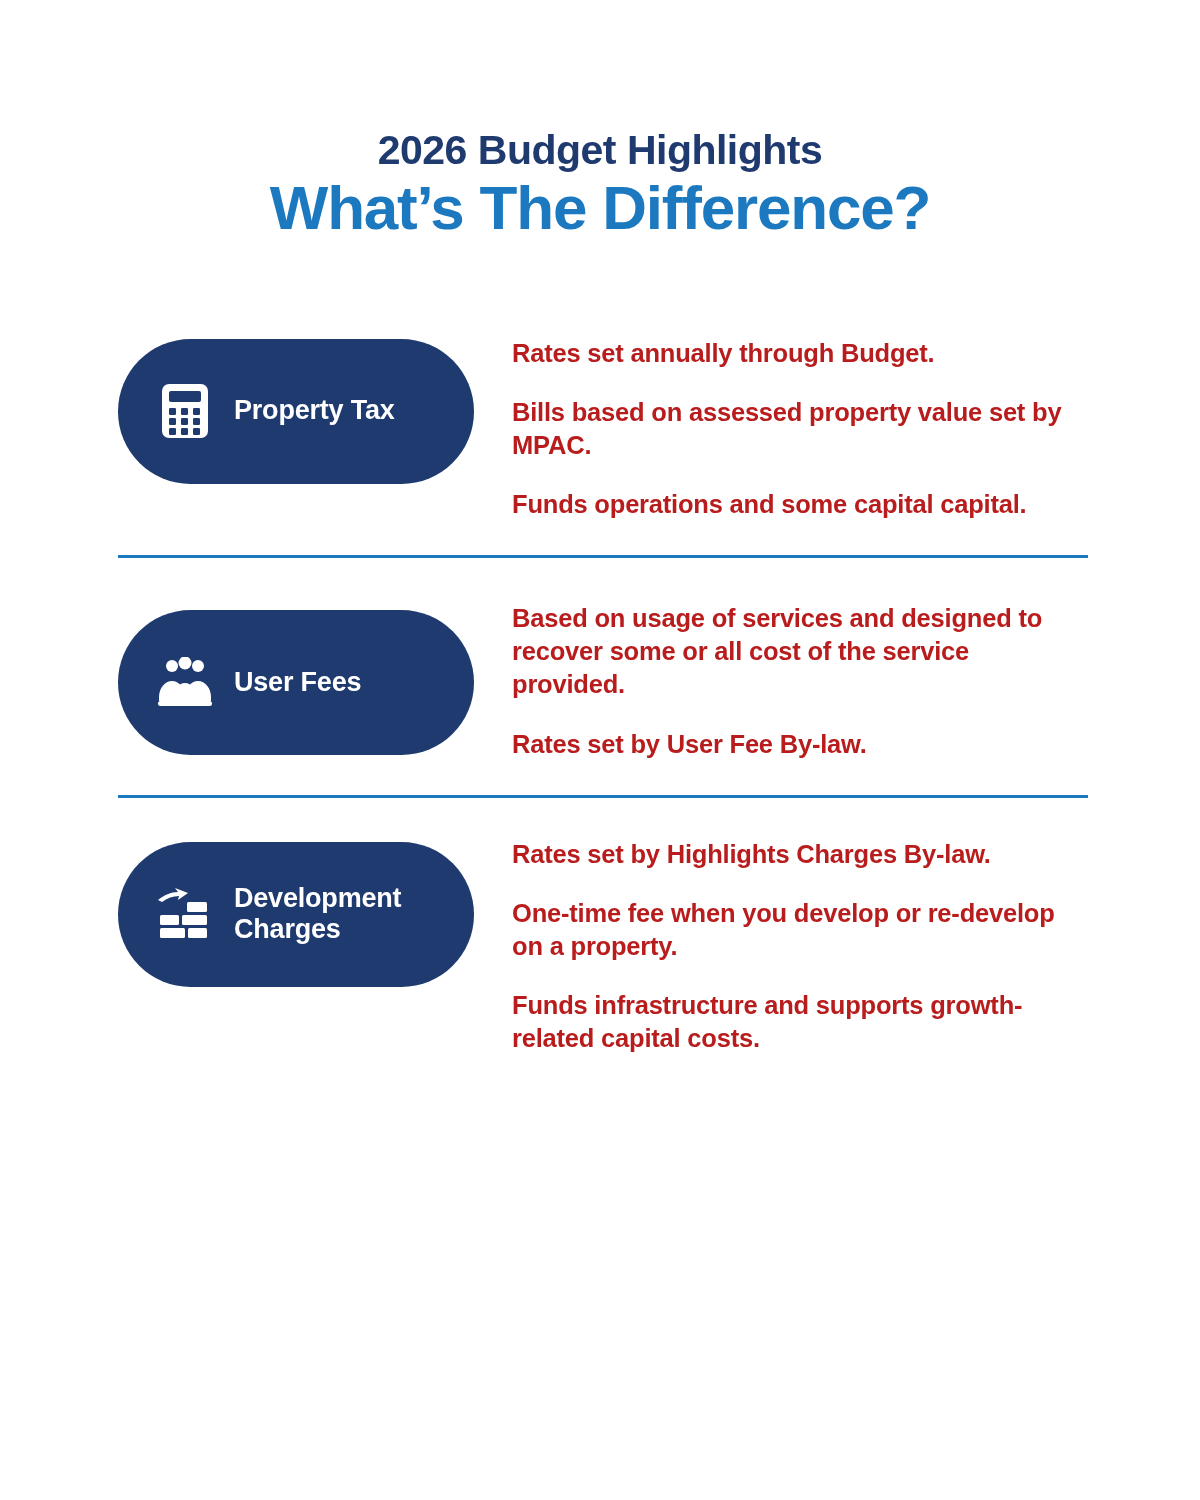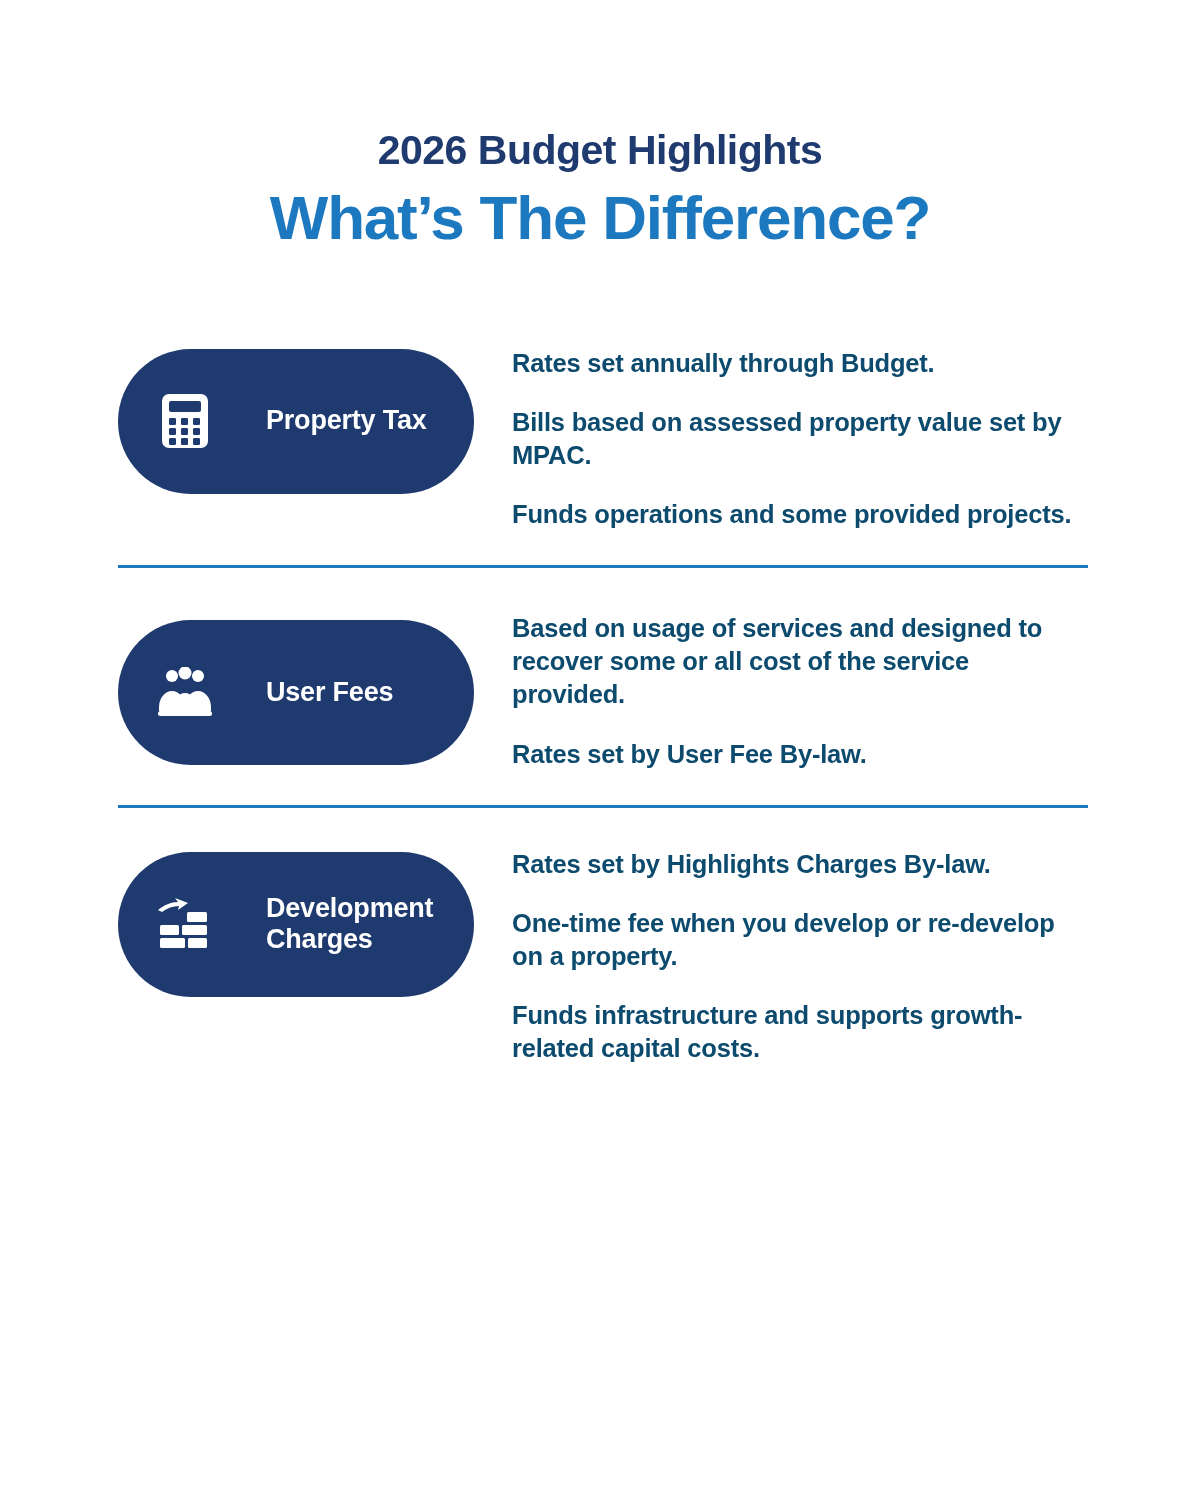--- a/index.html
+++ b/index.html
@@ -33,21 +33,20 @@
     color: #1f3a6e;
     letter-spacing: -0.5px;
     line-height: 1.1;
   }
   .header-title {
     font-size: 62px;
     font-weight: bold;
     color: #1c79c0;
     letter-spacing: -1.2px;
     line-height: 1.12;
-    margin-top: 10px;
   }
 
   
   .sections {
     margin-top: 86px;
   }
   .section {
     display: flex;
     align-items: flex-start;
     padding: 0 112px 0 118px;
@@ -64,21 +63,20 @@
     width: 356px;
     min-height: 145px;
     background: #1f3a6e;
     border-radius: 76px;
     display: flex;
     align-items: center;
     justify-content: flex-start;
     padding: 0 30px 0 36px;
     box-sizing: border-box;
     margin-right: 38px;
-    gap: 32px;
   }
   .pill-icon {
     flex: 0 0 auto;
     width: 62px;
     height: 62px;
     display: flex;
     align-items: center;
     justify-content: center;
     margin-right: 18px;
   }
@@ -90,21 +88,21 @@
     letter-spacing: -0.2px;
   }
 
   .section-body {
     flex: 1 1 auto;
     padding-top: 6px;
   }
   .para {
     font-size: 25.5px;
     font-weight: bold;
-    color: #0c4a6e;
+    color: #b91c1c;
     line-height: 1.3;
     letter-spacing: -0.2px;
     margin: 0 0 26px 0;
   }
   .para:last-child {
     margin-bottom: 0;
   }
 
   
   .section-1 .pill { margin-top: 10px; }
@@ -143,21 +141,21 @@
               <rect x="22" y="46" width="7" height="7" rx="1.2"></rect>
               <rect x="34" y="46" width="7" height="7" rx="1.2"></rect>
             </g>
           </svg>
         </span>
         <span class="pill-label">Property Tax</span>
       </div>
       <div class="section-body">
         <p class="para">Rates set annually through Budget.</p>
         <p class="para">Bills based on assessed property value set by MPAC.</p>
-        <p class="para">Funds operations and some provided projects.</p>
+        <p class="para">Funds operations and some capital capital.</p>
       </div>
     </div>
 
     <div class="divider"></div>
 
     <div class="section section-2">
       <div class="pill">
         <span class="pill-icon">
           <svg width="62" height="52" viewBox="0 0 62 52" aria-hidden="true">
             <g fill="#ffffff">

